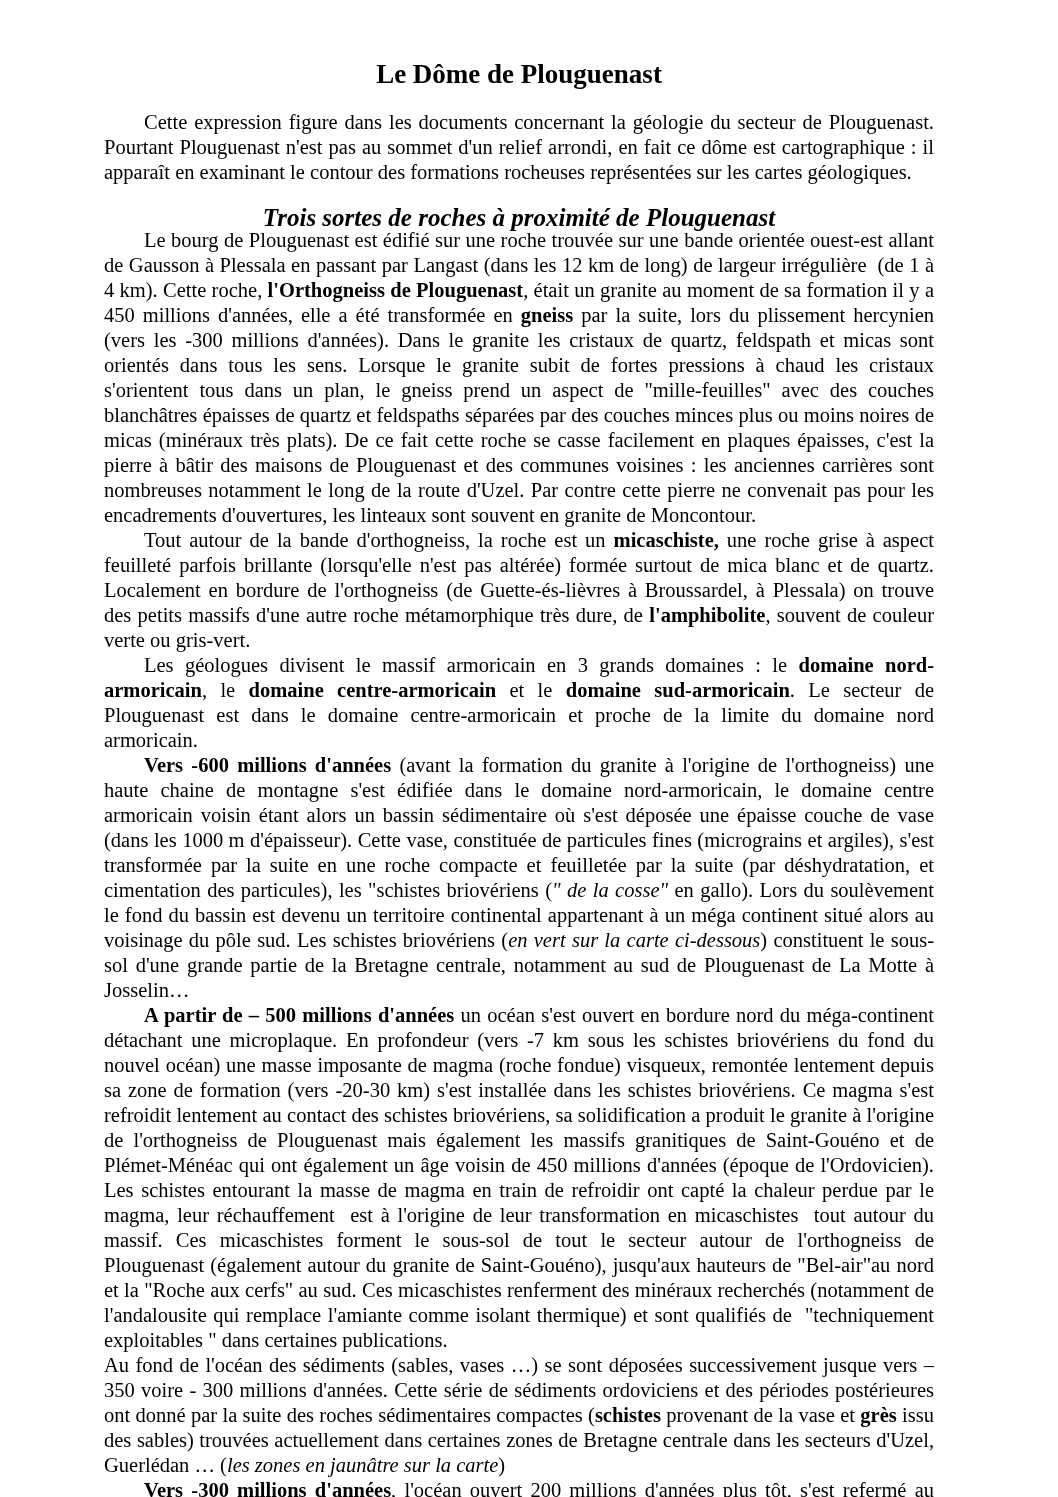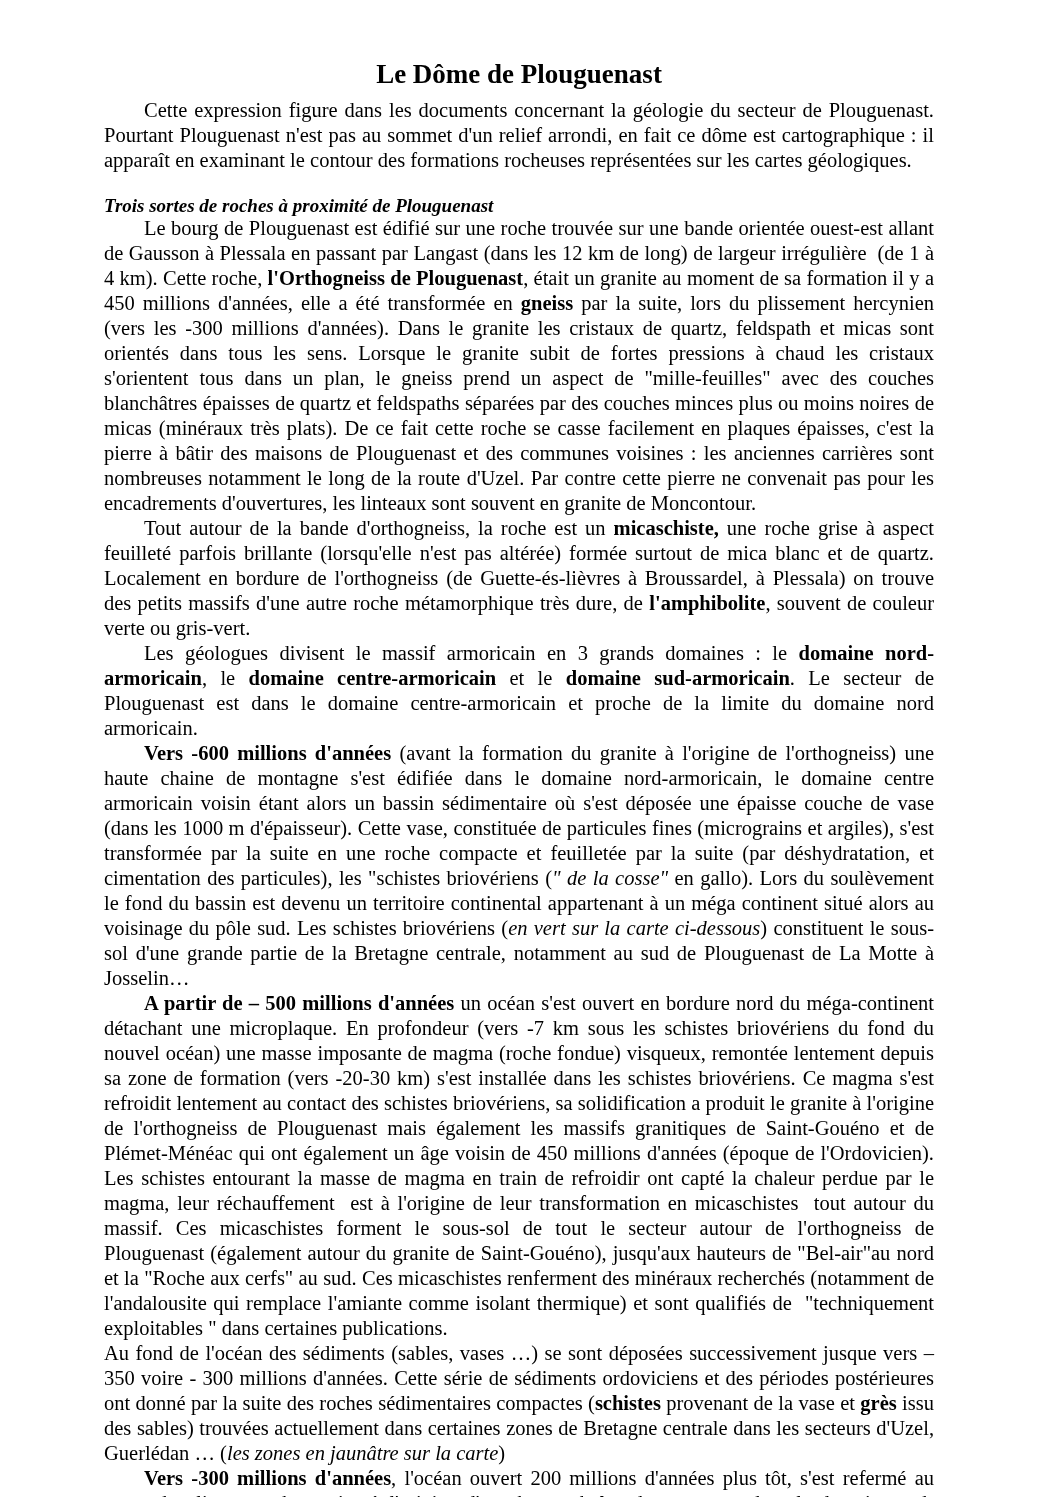--- a/index.html
+++ b/index.html
@@ -16,39 +16,39 @@
     font-family: "Liberation Serif", "DejaVu Serif", serif;
     box-sizing: border-box;
     padding: 58px 124px 0 104px;
     overflow: hidden;
   }
   .doc-title {
     text-align: center;
     font-weight: bold;
     font-size: 27px;
     line-height: 32px;
-    margin: 0 0 8px 0;
+    margin: 0 0 20px 0;
   }
   .para {
     font-size: 20.5px;
     line-height: 25px;
     text-align: justify;
     margin: 0;
     white-space: pre-wrap;
   }
   .para.indent {
     text-indent: 40px;
   }
   .heading {
-    font-size: 19px;
+    font-size: 25px;
     line-height: 21.6px;
     font-weight: bold;
     font-style: italic;
     margin: 21.6px 0 0 0;
-    text-align: left;
+    text-align: center;
     white-space: pre-wrap;
   }
   .run-b { font-weight: bold; }
   .run-i { font-style: italic; }
 </style>
 </head>
 <body>
 
 <div class="page">
   <h1 class="doc-title">Le Dôme de Plouguenast</h1>

